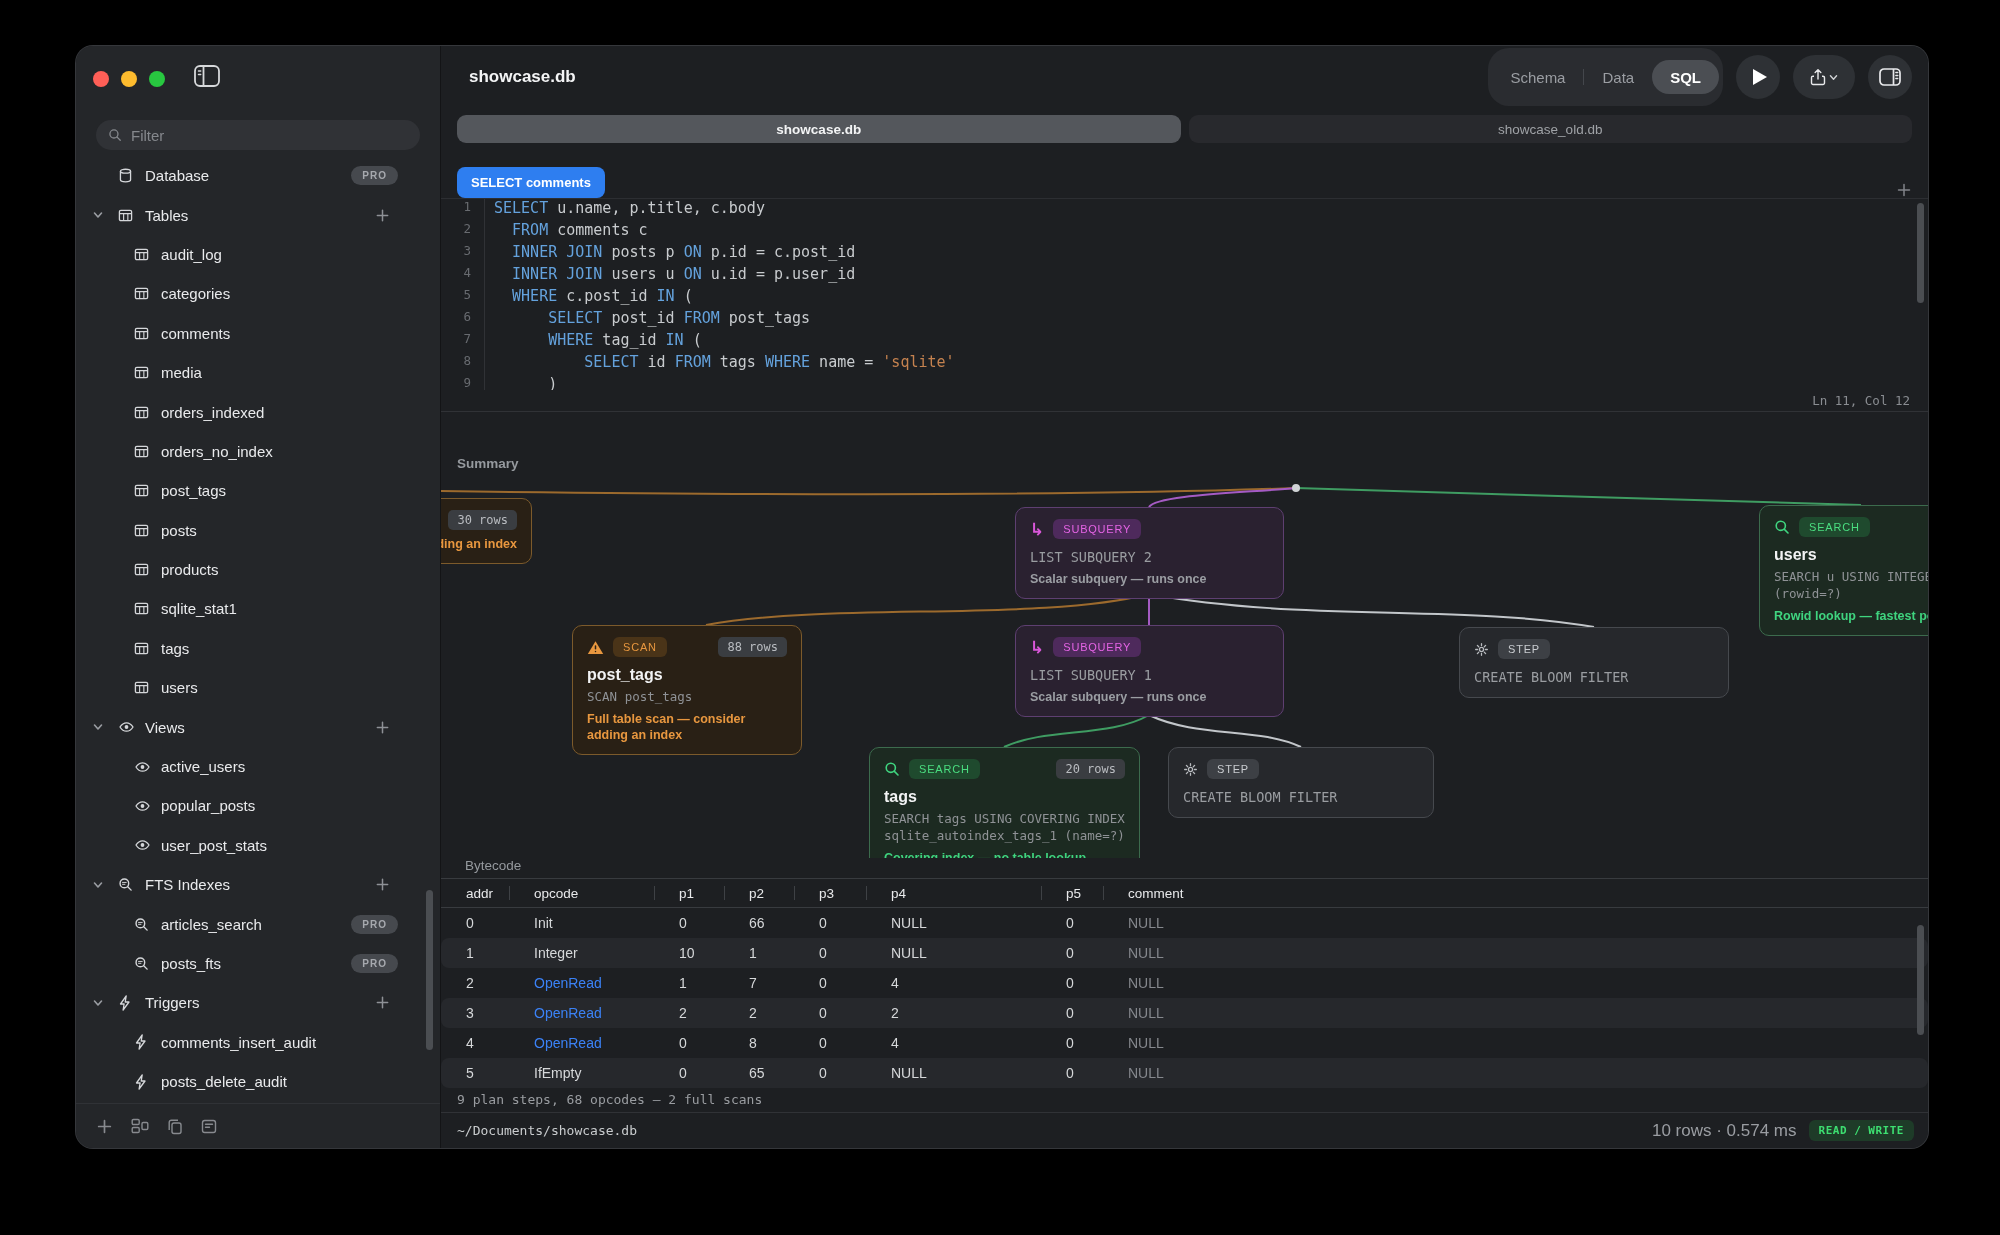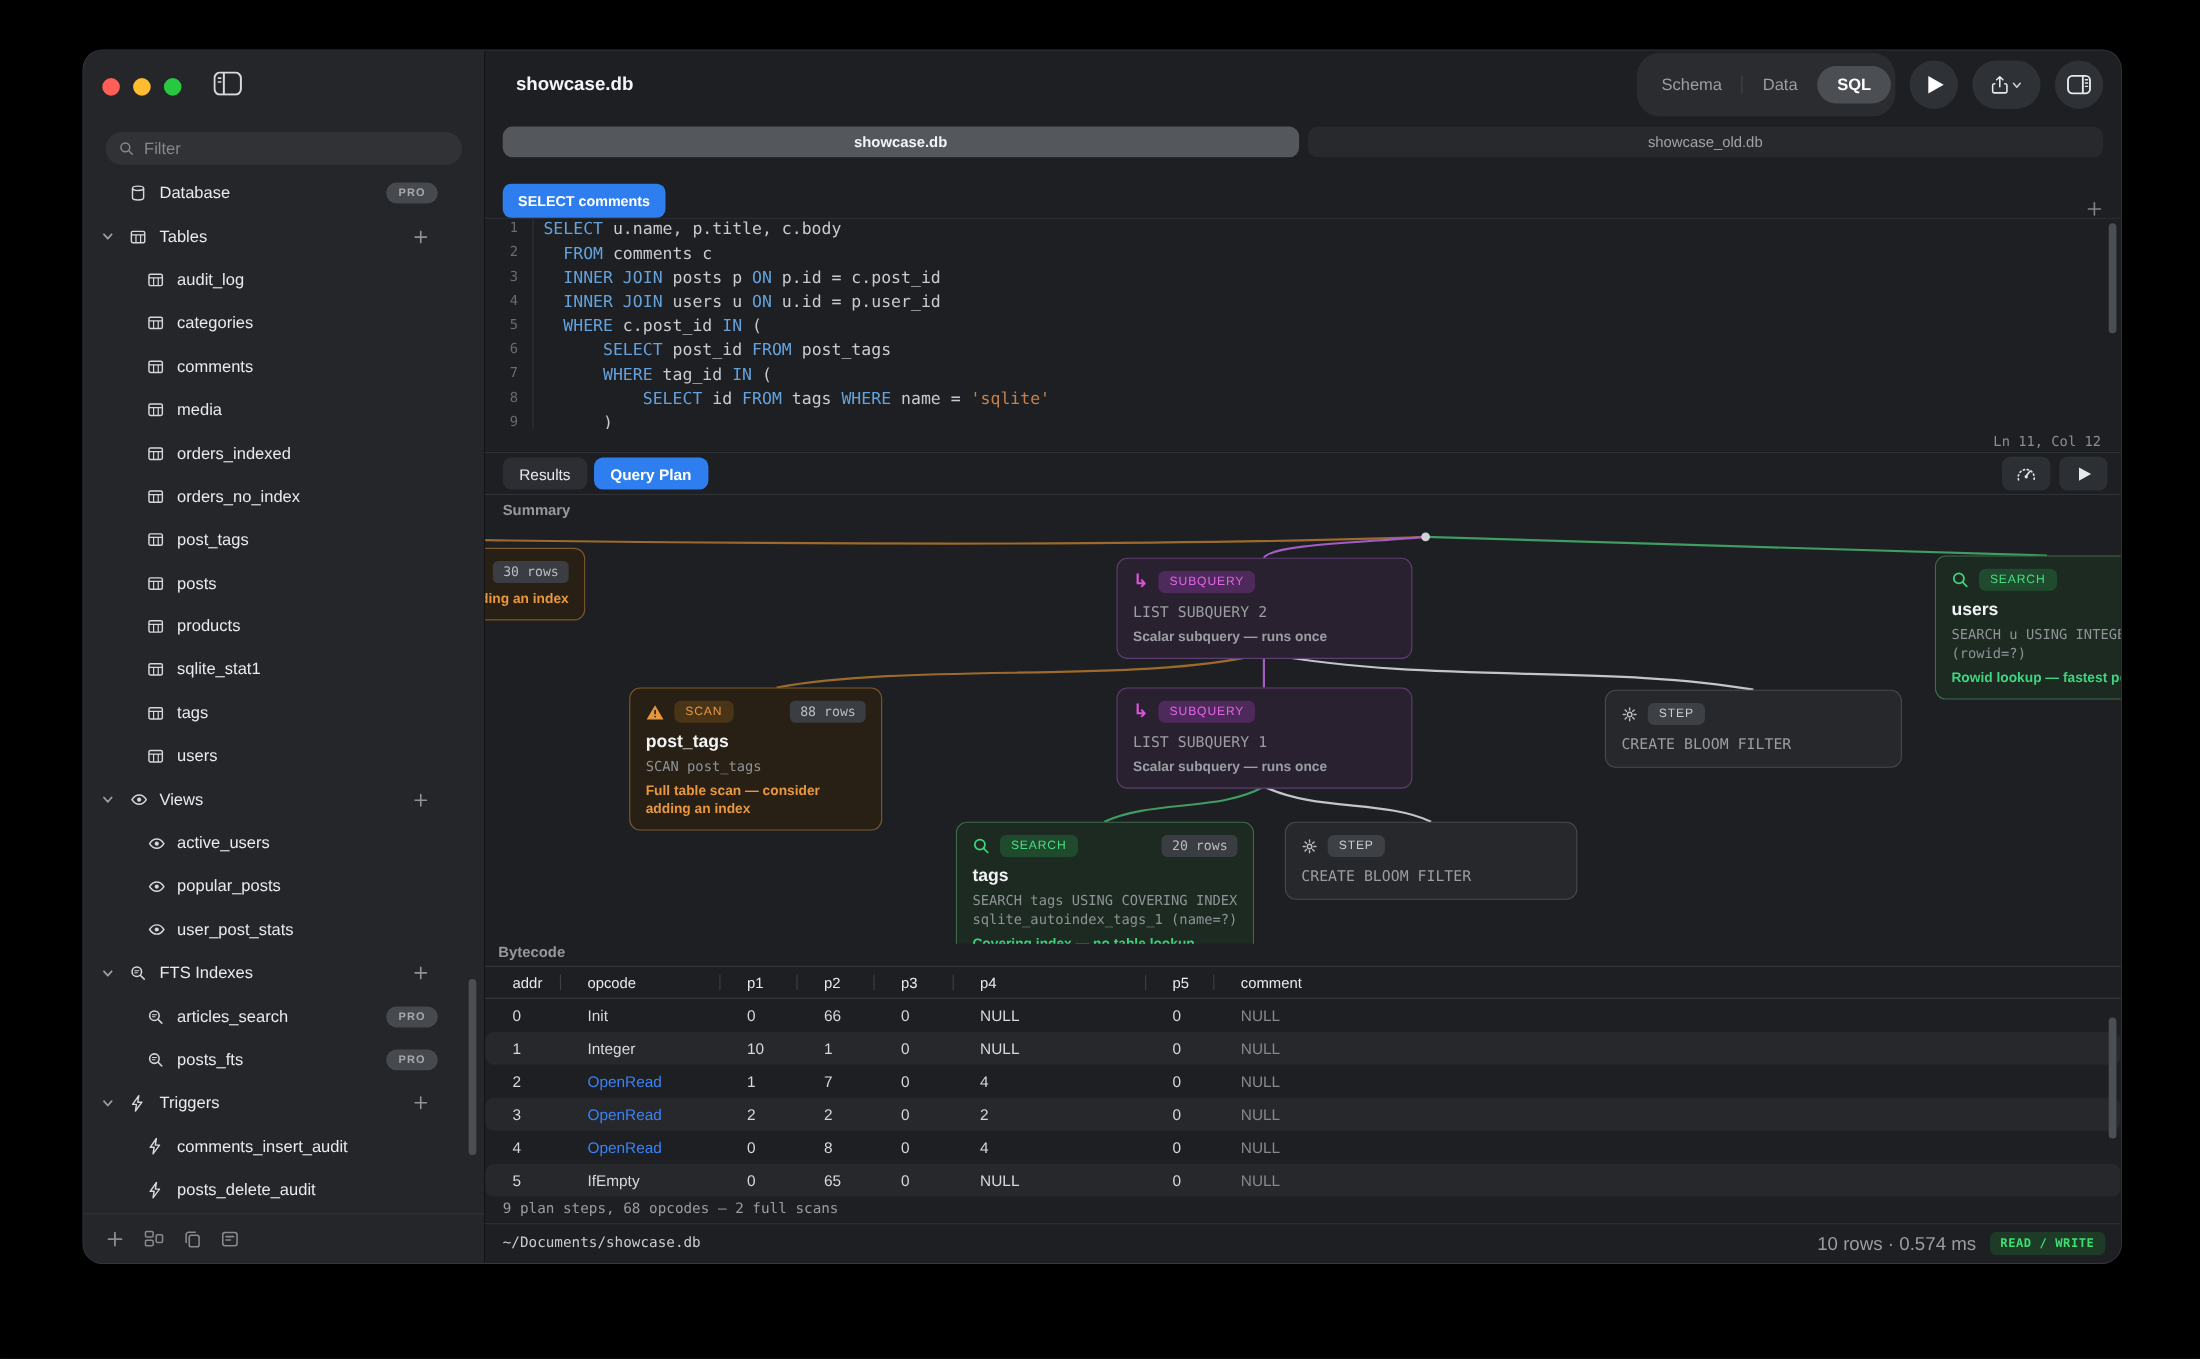--- a/index.html
+++ b/index.html
@@ -82,21 +82,21 @@
   .k-subquery .ptitle{font:13.5px "DejaVu Sans Mono",monospace;color:#9a9da1;font-weight:400;margin-top:10px}
   .pdetail{margin-top:4px;font:12.5px "DejaVu Sans Mono",monospace;color:#8f9296;line-height:17px}
   .k-step .pdetail{font-size:13.5px;color:#9a9da1;margin-top:10px}
   .pnote{margin-top:6px;font-size:12.5px;font-weight:700;line-height:16px}
   .k-scan .pnote{color:#e8973f}
   .k-search .pnote{color:#3fd47f}
   .k-subquery .pnote{color:#9b9ea3;font-weight:600}
   .sq-arrow{color:#d957d9;font-size:17px;font-weight:700;line-height:14px;font-family:"DejaVu Sans",sans-serif}
   .clipped .pnote{text-align:right;white-space:nowrap}
   
-  .bytecode-label{position:absolute;top:812px;left:12px;font-size:13.5px;font-weight:700;color:#95999e}
+  .bytecode-label{position:absolute;top:812px;left:24px;font-size:13.5px;font-weight:400;color:#95999e}
   .btgrid{display:grid;grid-template-columns:68px 145px 70px 70px 72px 175px 62px 1fr}
   .bt-head{position:absolute;top:832px;left:0;right:0;height:30px;border-top:1px solid #383b3f;border-bottom:1px solid #383b3f;box-sizing:border-box}
   .bth{font-size:13.5px;font-weight:400;color:#e8e9eb;padding-left:25px;position:relative;display:flex;align-items:center;height:100%}
   .bth+.bth::before{content:'';position:absolute;left:0;top:7px;bottom:7px;width:1px;background:#3e4145}
   .bt-rows{position:absolute;top:862px;left:0;right:0;height:180px;overflow:hidden}
   .btr{height:30px}
   .btr.alt{background:#26282c;border-radius:8px}
   .btc{font-size:14px;color:#d6d8da;padding-left:25px;display:flex;align-items:center;height:100%}
   .btc.link{color:#3b82f6}
   .btc.dim{color:#85888d}
@@ -518,40 +518,20 @@
         </div>
         <div class="crow">
           <div class="ln">9</div>
           <div class="ctext"><span class="tk-p">      )</span></div>
         </div>
       </div>
     <div class="ed-scroll" style="top:157px;position:absolute;right:4px;width:7px;height:100px;background:#4b4e52;border-radius:4px"></div>
 
     <div class="ed-status">Ln 11, Col 12</div>
 
-    <div class="results-row">
-      <span id="rtabs" style="display:flex;gap:6px">
-          <div class="rtab">Results</div>
-          <div class="rtab active">Query Plan</div>
-        </span>
-      <span class="r-right">
-        <span class="sqbtn">
-          <span style="display:flex">
-              <svg width="18" height="16" viewBox="0 0 18 16">
-                <path d="M2 13.2a7.3 7.3 0 1114 0" fill="none" stroke="#dfe1e4" stroke-width="1.5" stroke-linecap="round" stroke-dasharray="1.1 2.5"></path>
-                <path d="M9 9.8l3.4-4.4" stroke="#dfe1e4" stroke-width="1.6" stroke-linecap="round"></path>
-                <circle cx="9" cy="10.4" r="1.5" fill="#dfe1e4"></circle>
-              </svg>
-            </span>
-        </span>
-        <span class="sqbtn">
-            <span class="stri"></span>
-          </span>
-      </span>
-    </div>
 
     <div class="summary-label">Summary</div>
 
     <div class="plan">
       <svg class="edges" width="1488" height="388" viewBox="0 0 1488 388">
         <path class="e-orange" d="M-6,21 C300,25 640,26 855,18"></path>
         <path class="e-green" d="M855,18 C1040,24 1300,31 1420,35"></path>
         <path class="e-purple" d="M855,18 C800,23 715,25 708,37"></path>
         <path class="e-orange" d="M708,124 C600,152 390,132 265,155"></path>
         <path class="e-purple" d="M708,124 C708,138 708,144 708,155"></path>

